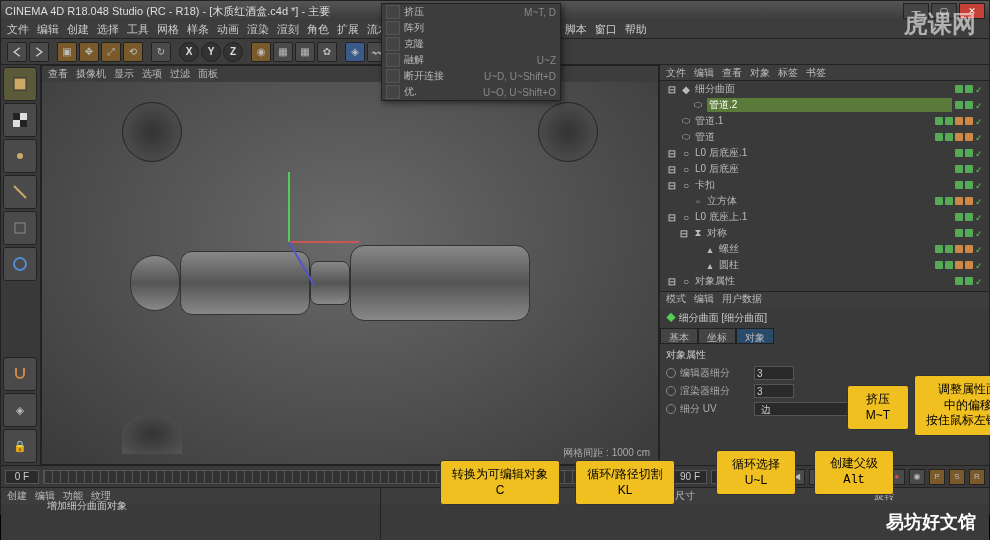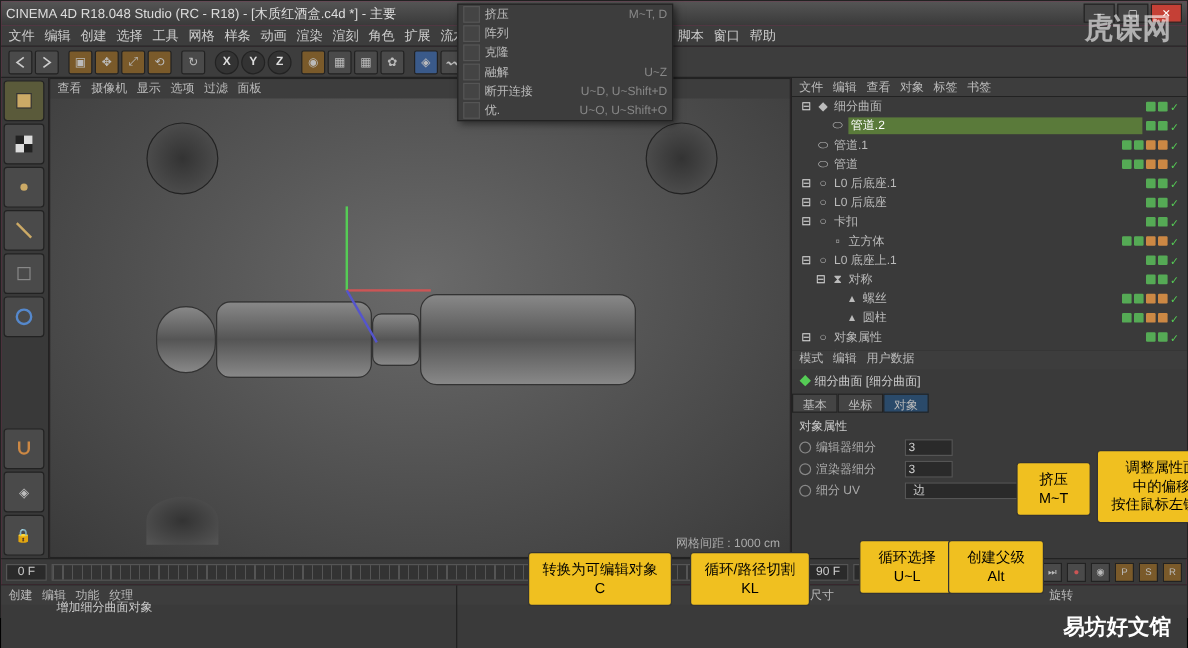--- a/index.html
+++ b/index.html
@@ -510,16 +510,16 @@
 
   <div class="statusbar">增加细分曲面对象</div>
 </div>
 
 <div id="annots">
     <div class="annot" style="left: 847px; top: 385px; width: 62px;">挤压<br>M~T</div>
     <div class="annot" style="left: 914px; top: 375px; width: 120px;">调整属性面板<br>中的偏移量<br>按住鼠标左键拖动</div>
     <div class="annot" style="left: 440px; top: 460px; width: 120px;">转换为可编辑对象<br>C</div>
     <div class="annot" style="left: 575px; top: 460px; width: 100px;">循环/路径切割<br>KL</div>
     <div class="annot" style="left: 716px; top: 450px; width: 80px;">循环选择<br>U~L</div>
-    <div class="annot" style="left: 790px; top: 450px; width: 80px;">创建父级<br>Alt</div>
+    <div class="annot" style="left: 814px; top: 450px; width: 80px; font-family: Liberation Mono, monospace;">创建父级<br>Alt</div>
   </div>
 <div class="wmk tr">虎课网</div>
 <div class="wmk br">易坊好文馆</div>
 
 </body></html>

